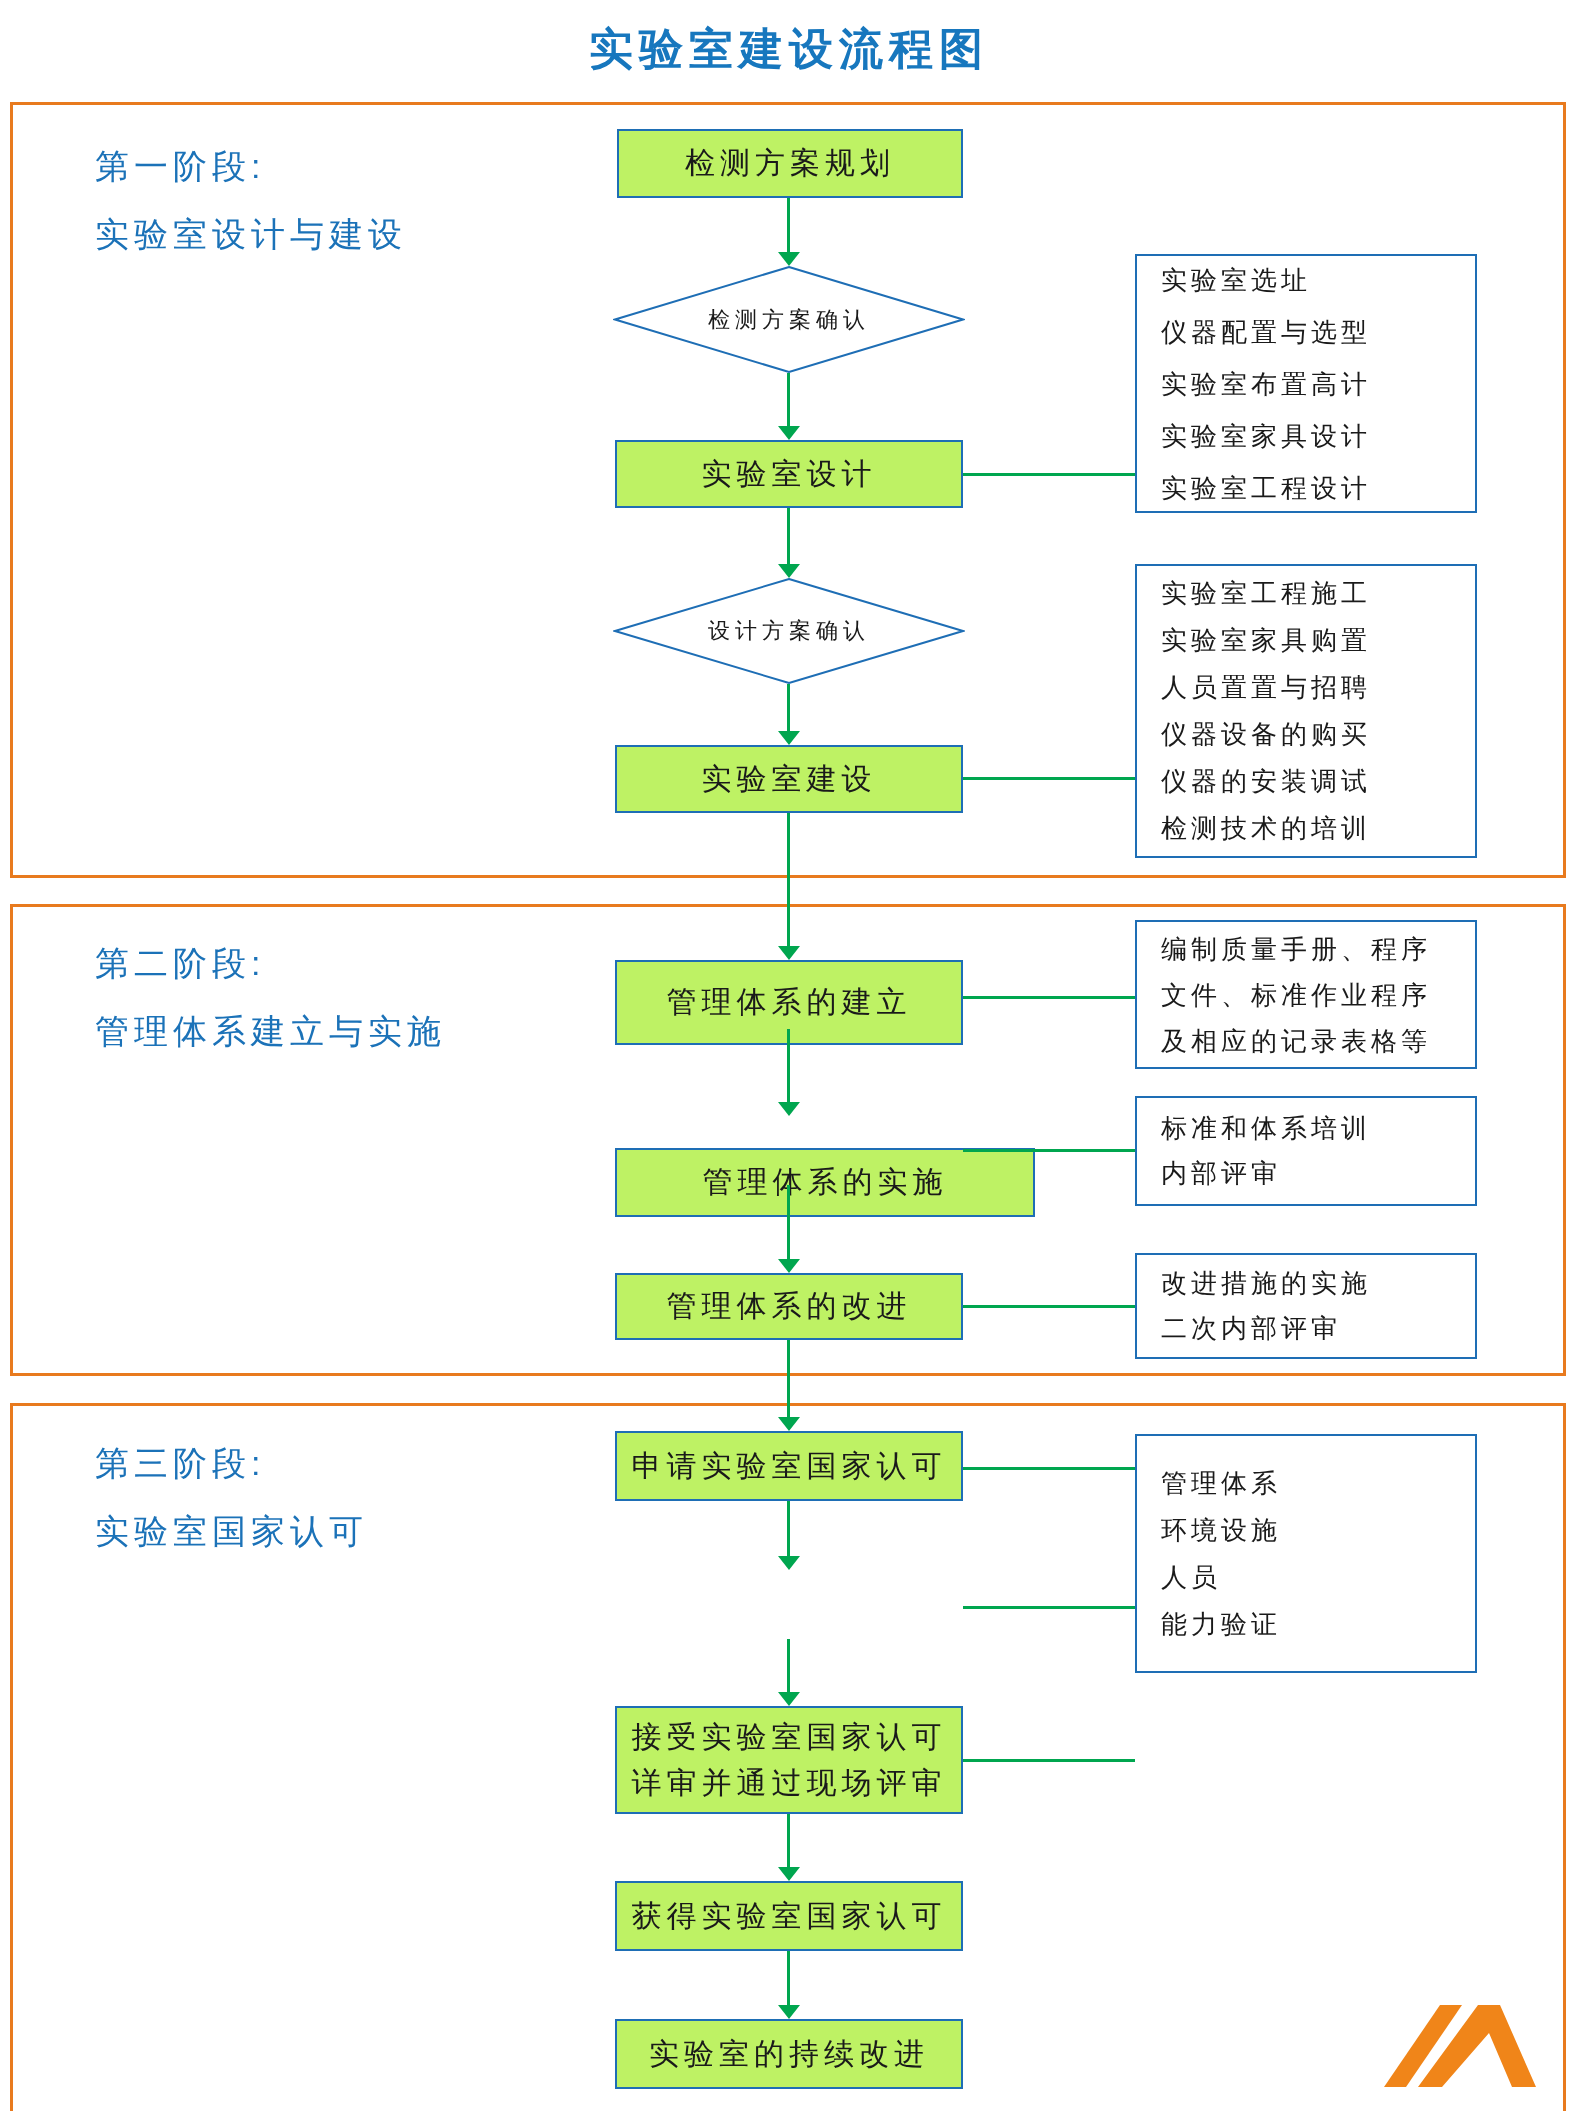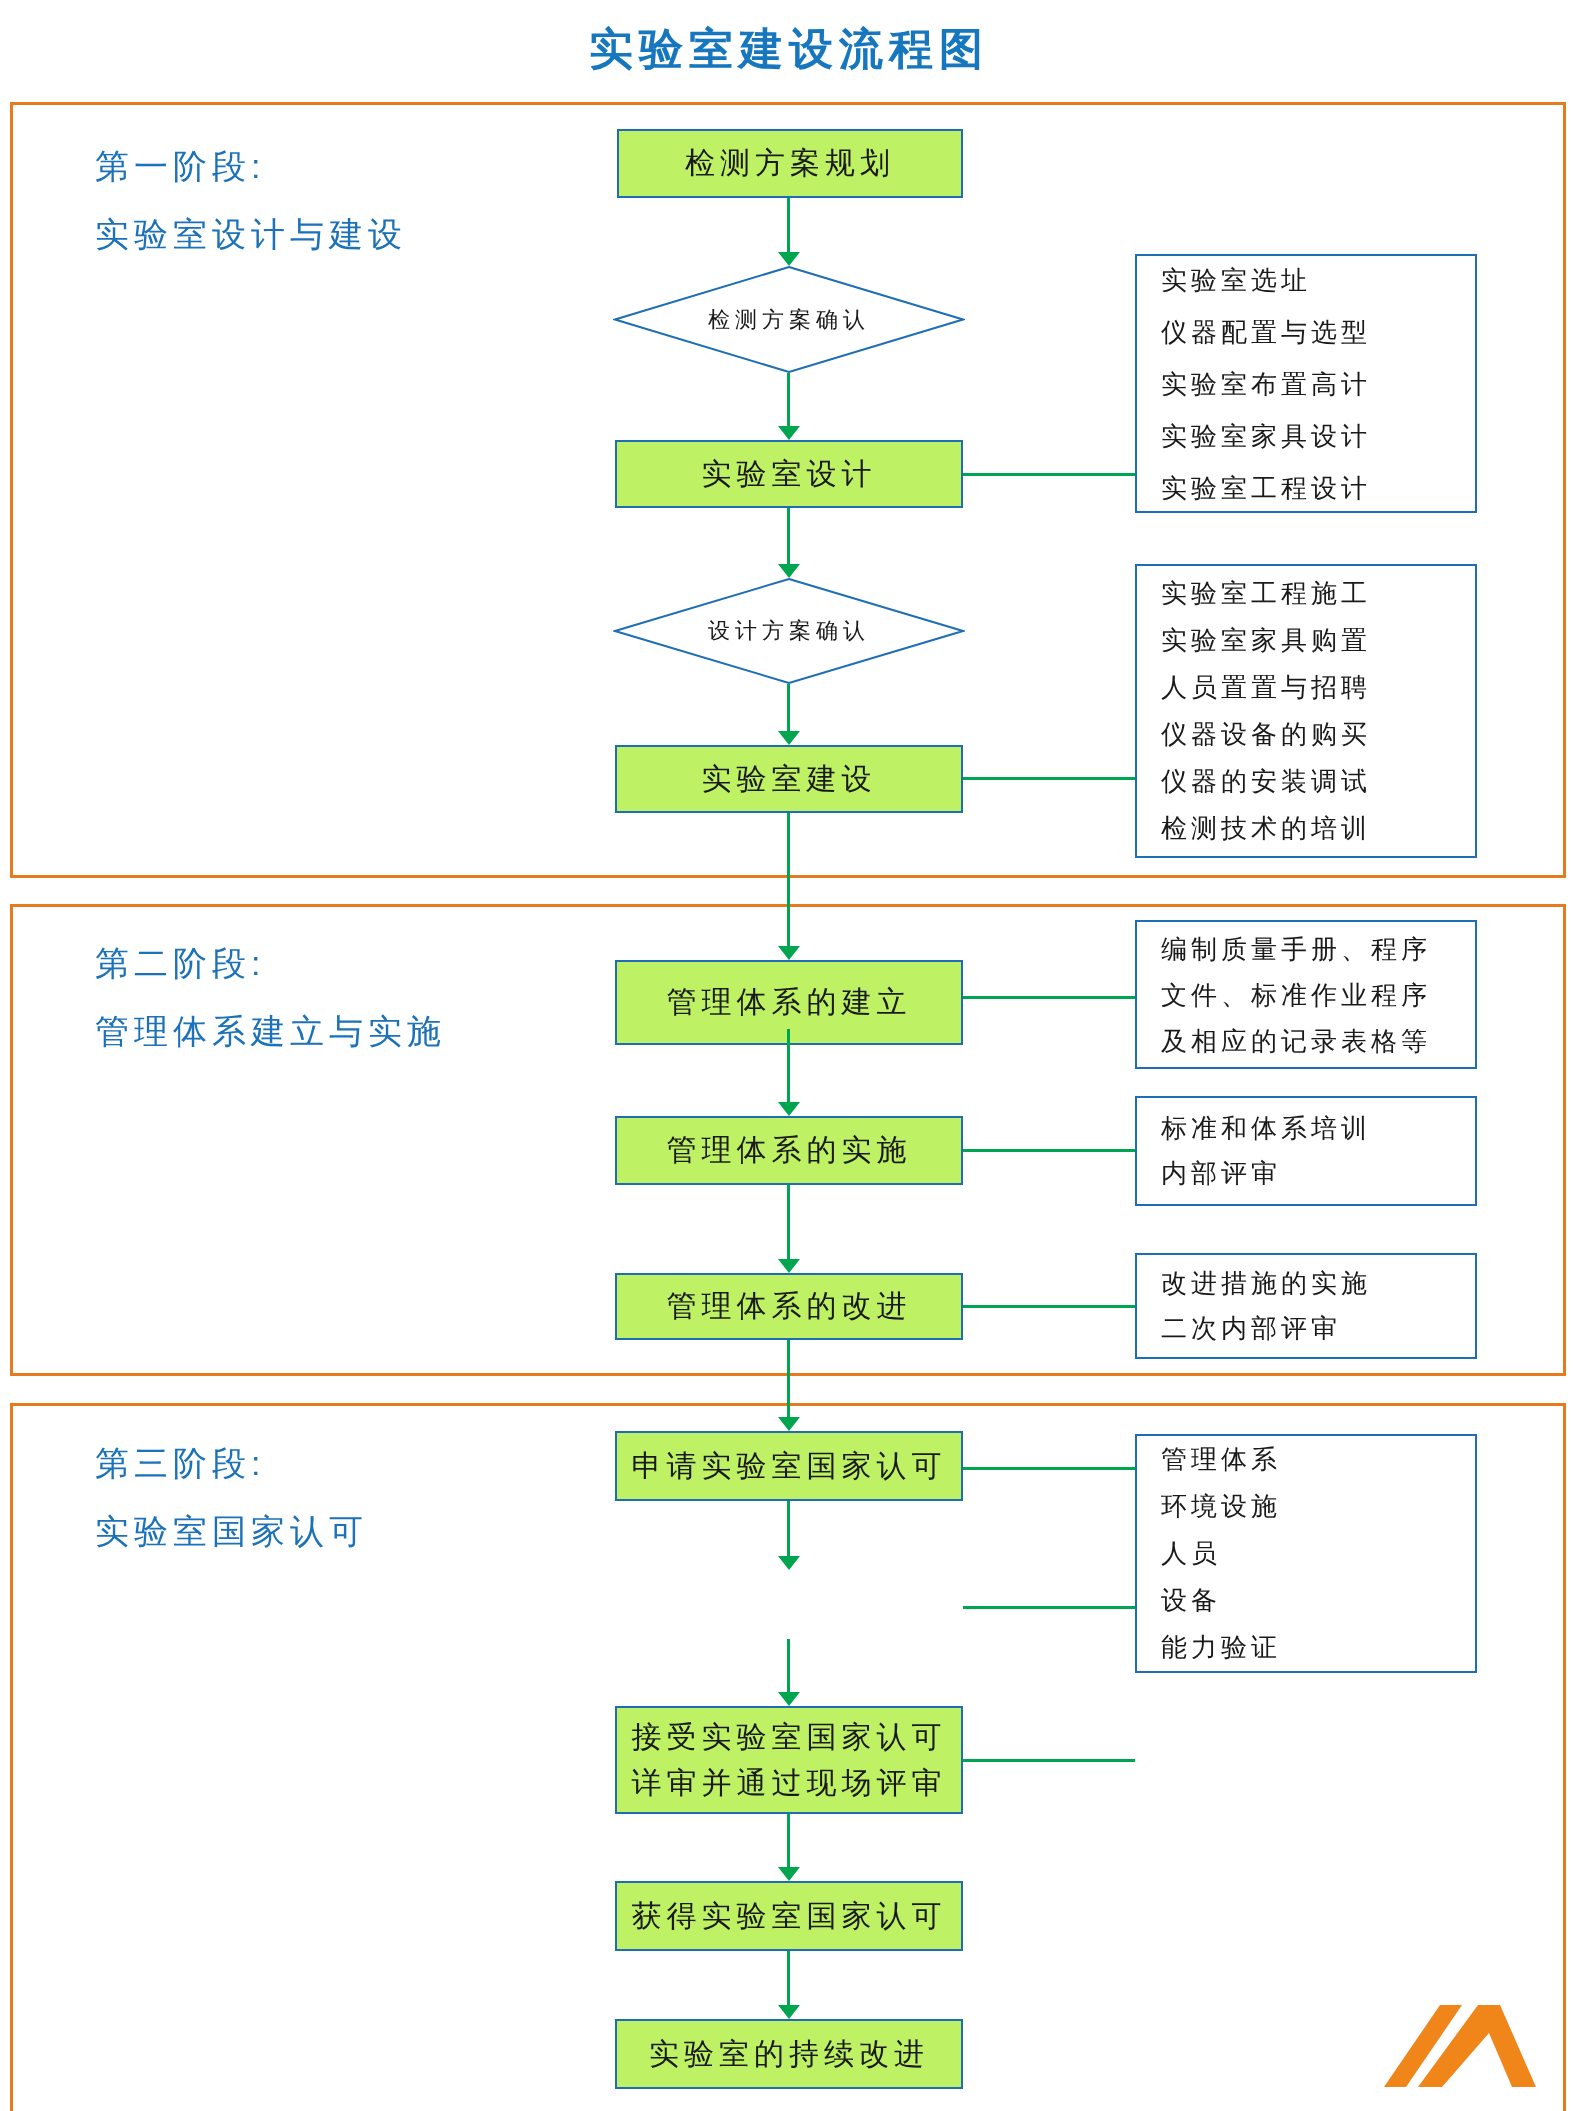--- a/index.html
+++ b/index.html
@@ -84,21 +84,21 @@
     <div>实验室家具购置</div>
     <div>人员置置与招聘</div>
     <div>仪器设备的购买</div>
     <div>仪器的安装调试</div>
     <div>检测技术的培训</div>
   </div>
 
   <div class="flow-box" style="left:615px;top:944px;width:348px;height:85px;">
     <span>管理体系的建立</span>
   </div>
-  <div class="flow-box" style="left:615px;top:1100px;width:348px;height:69px;">
+  <div class="flow-box" style="left:615px;top:1132px;width:420px;height:69px;">
     <span>管理体系的实施</span>
   </div>
   <div class="flow-box" style="left:615px;top:1257px;width:348px;height:67px;">
     <span>管理体系的改进</span>
   </div>
 
   <div class="side-box" style="left:1135px;top:904px;width:342px;height:149px;line-height:46px;">
     <div>编制质量手册、程序</div>
     <div>文件、标准作业程序</div>
     <div>及相应的记录表格等</div>
@@ -123,21 +123,20 @@
     <span>获得实验室国家认可</span>
   </div>
   <div class="flow-box" style="left:615px;top:2003px;width:348px;height:70px;">
     <span>实验室的持续改进</span>
   </div>
 
   <div class="side-box" style="left:1135px;top:1418px;width:342px;height:239px;line-height:47px;">
     <div>管理体系</div>
     <div>环境设施</div>
     <div>人员</div>
-    <div>设备</div>
     <div>能力验证</div>
   </div>
 
   <div class="varrow" style="left:778px;top:182px;height:68px;">
       <div class="vline"></div>
       <div class="ahead"></div>
     </div>
   <div class="varrow" style="left:778px;top:357px;height:67px;">
       <div class="vline"></div>
       <div class="ahead"></div>

